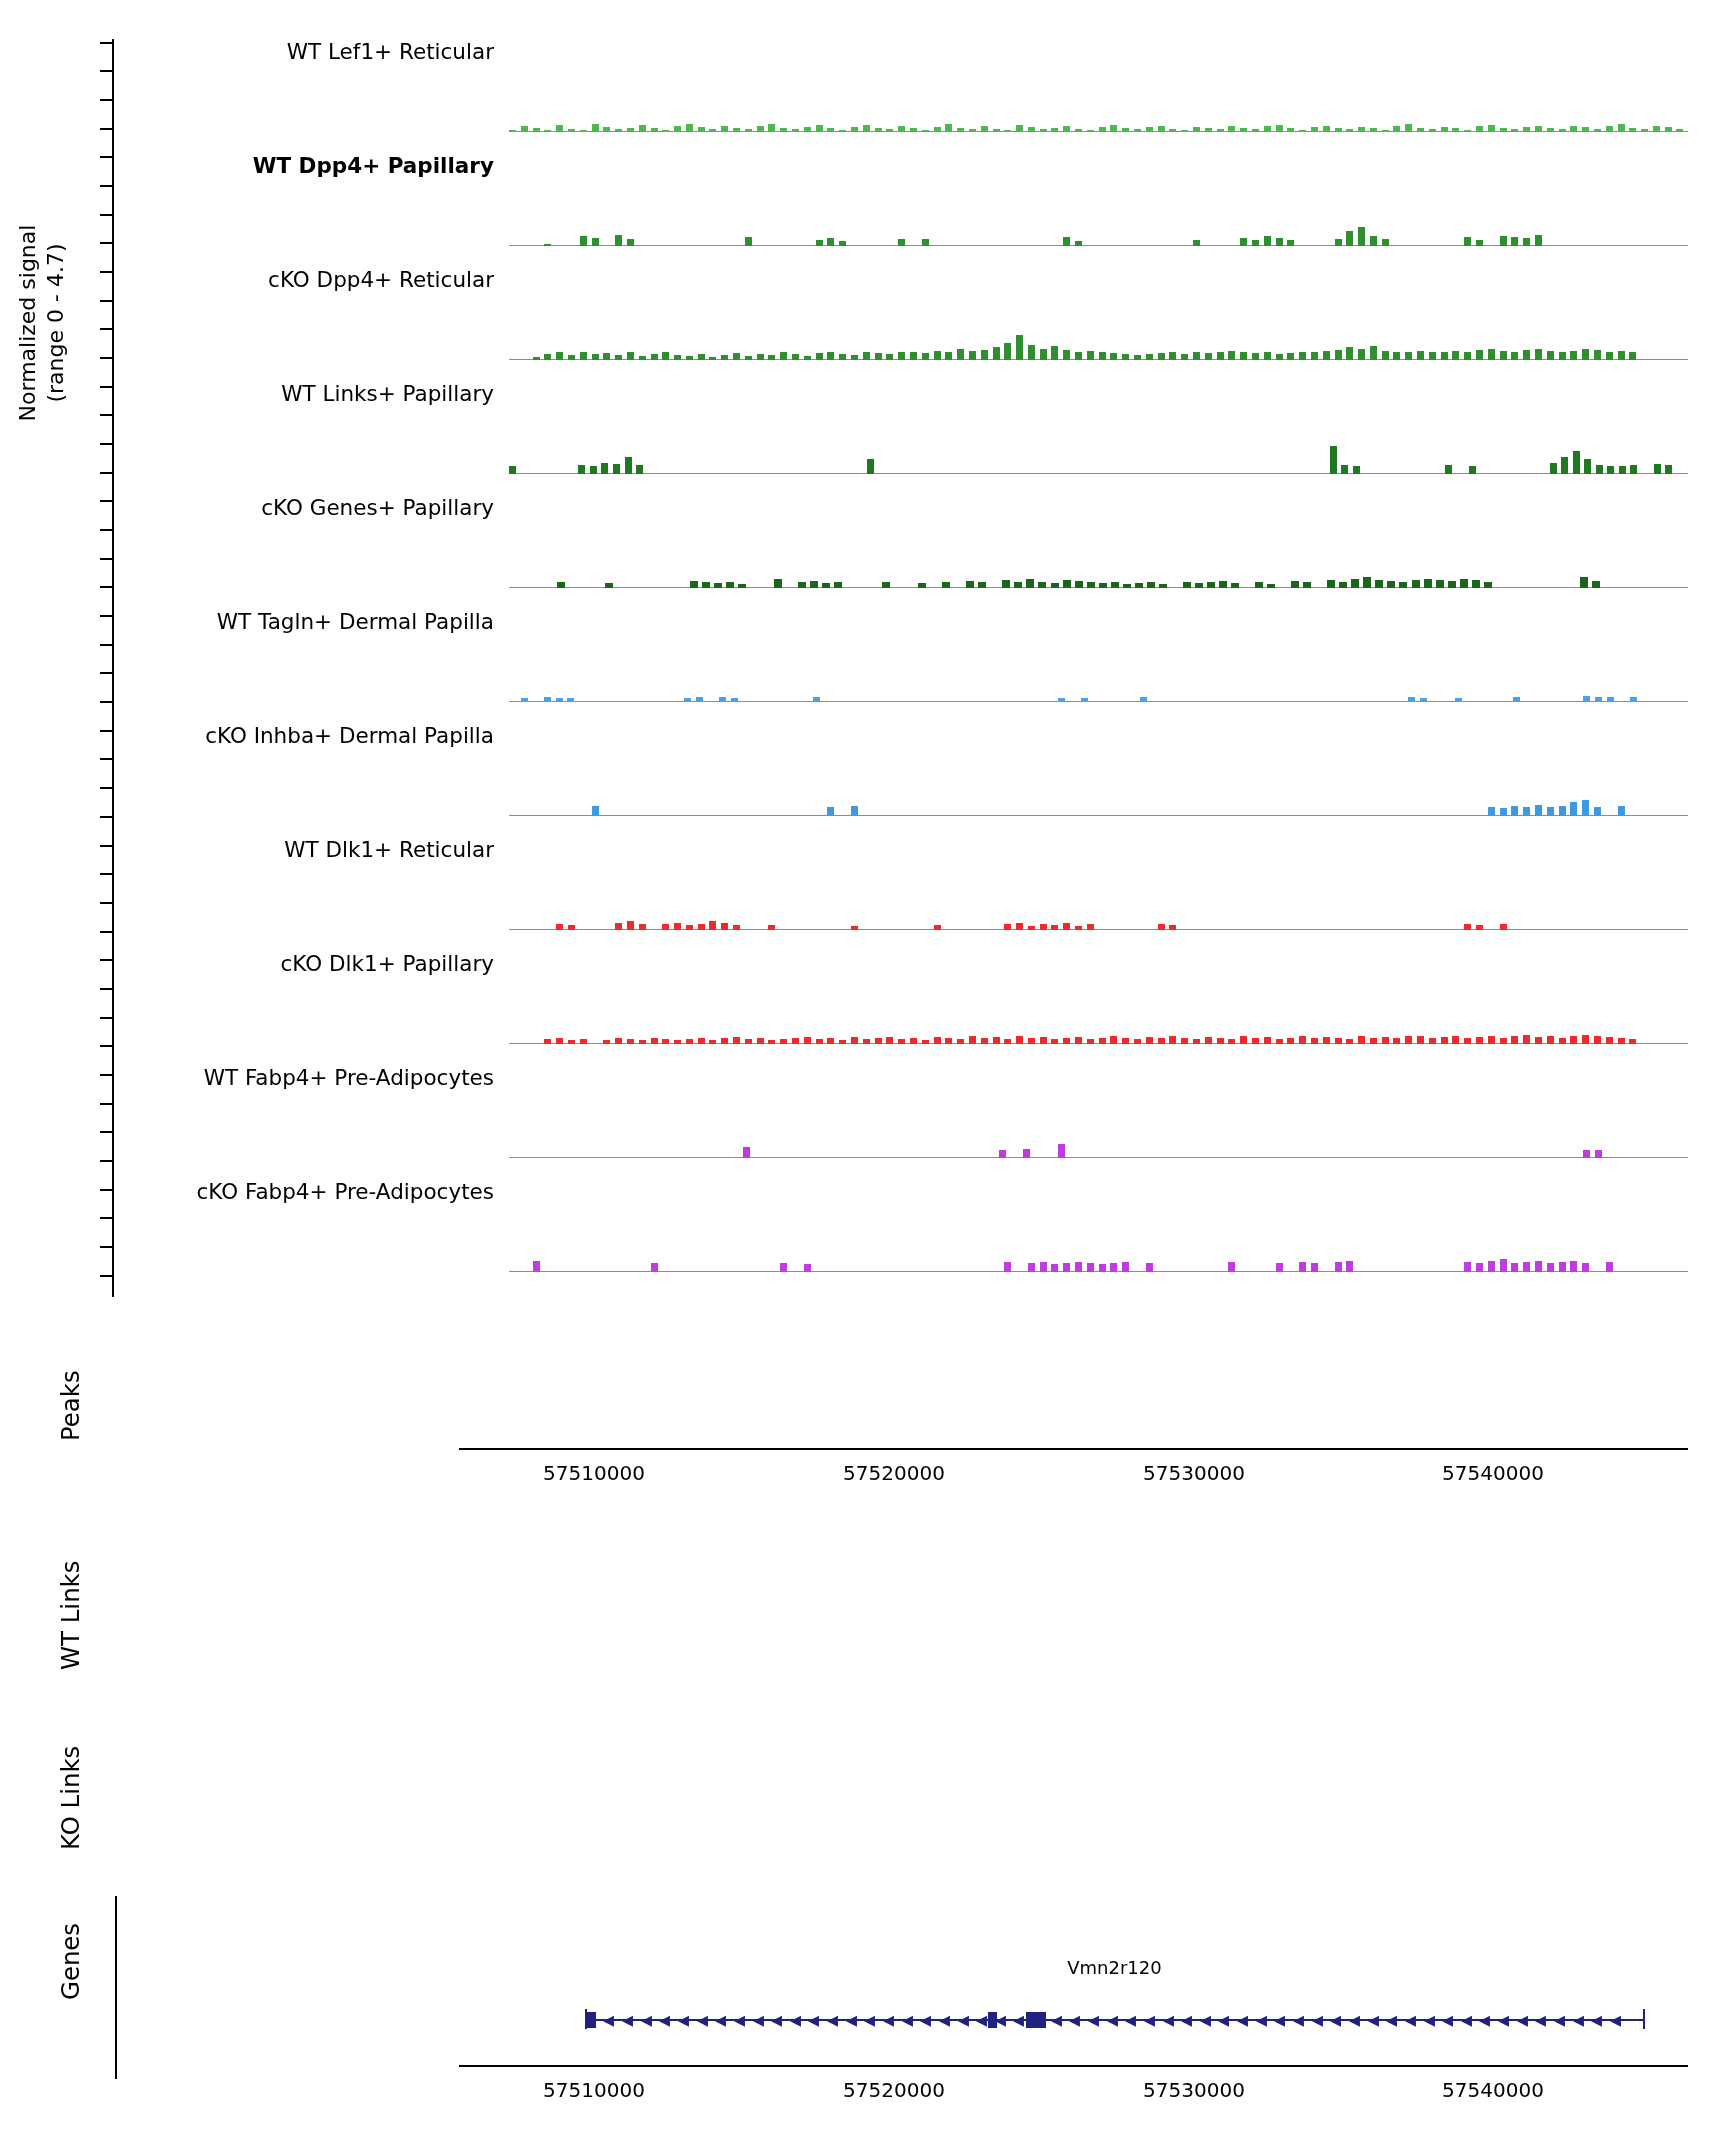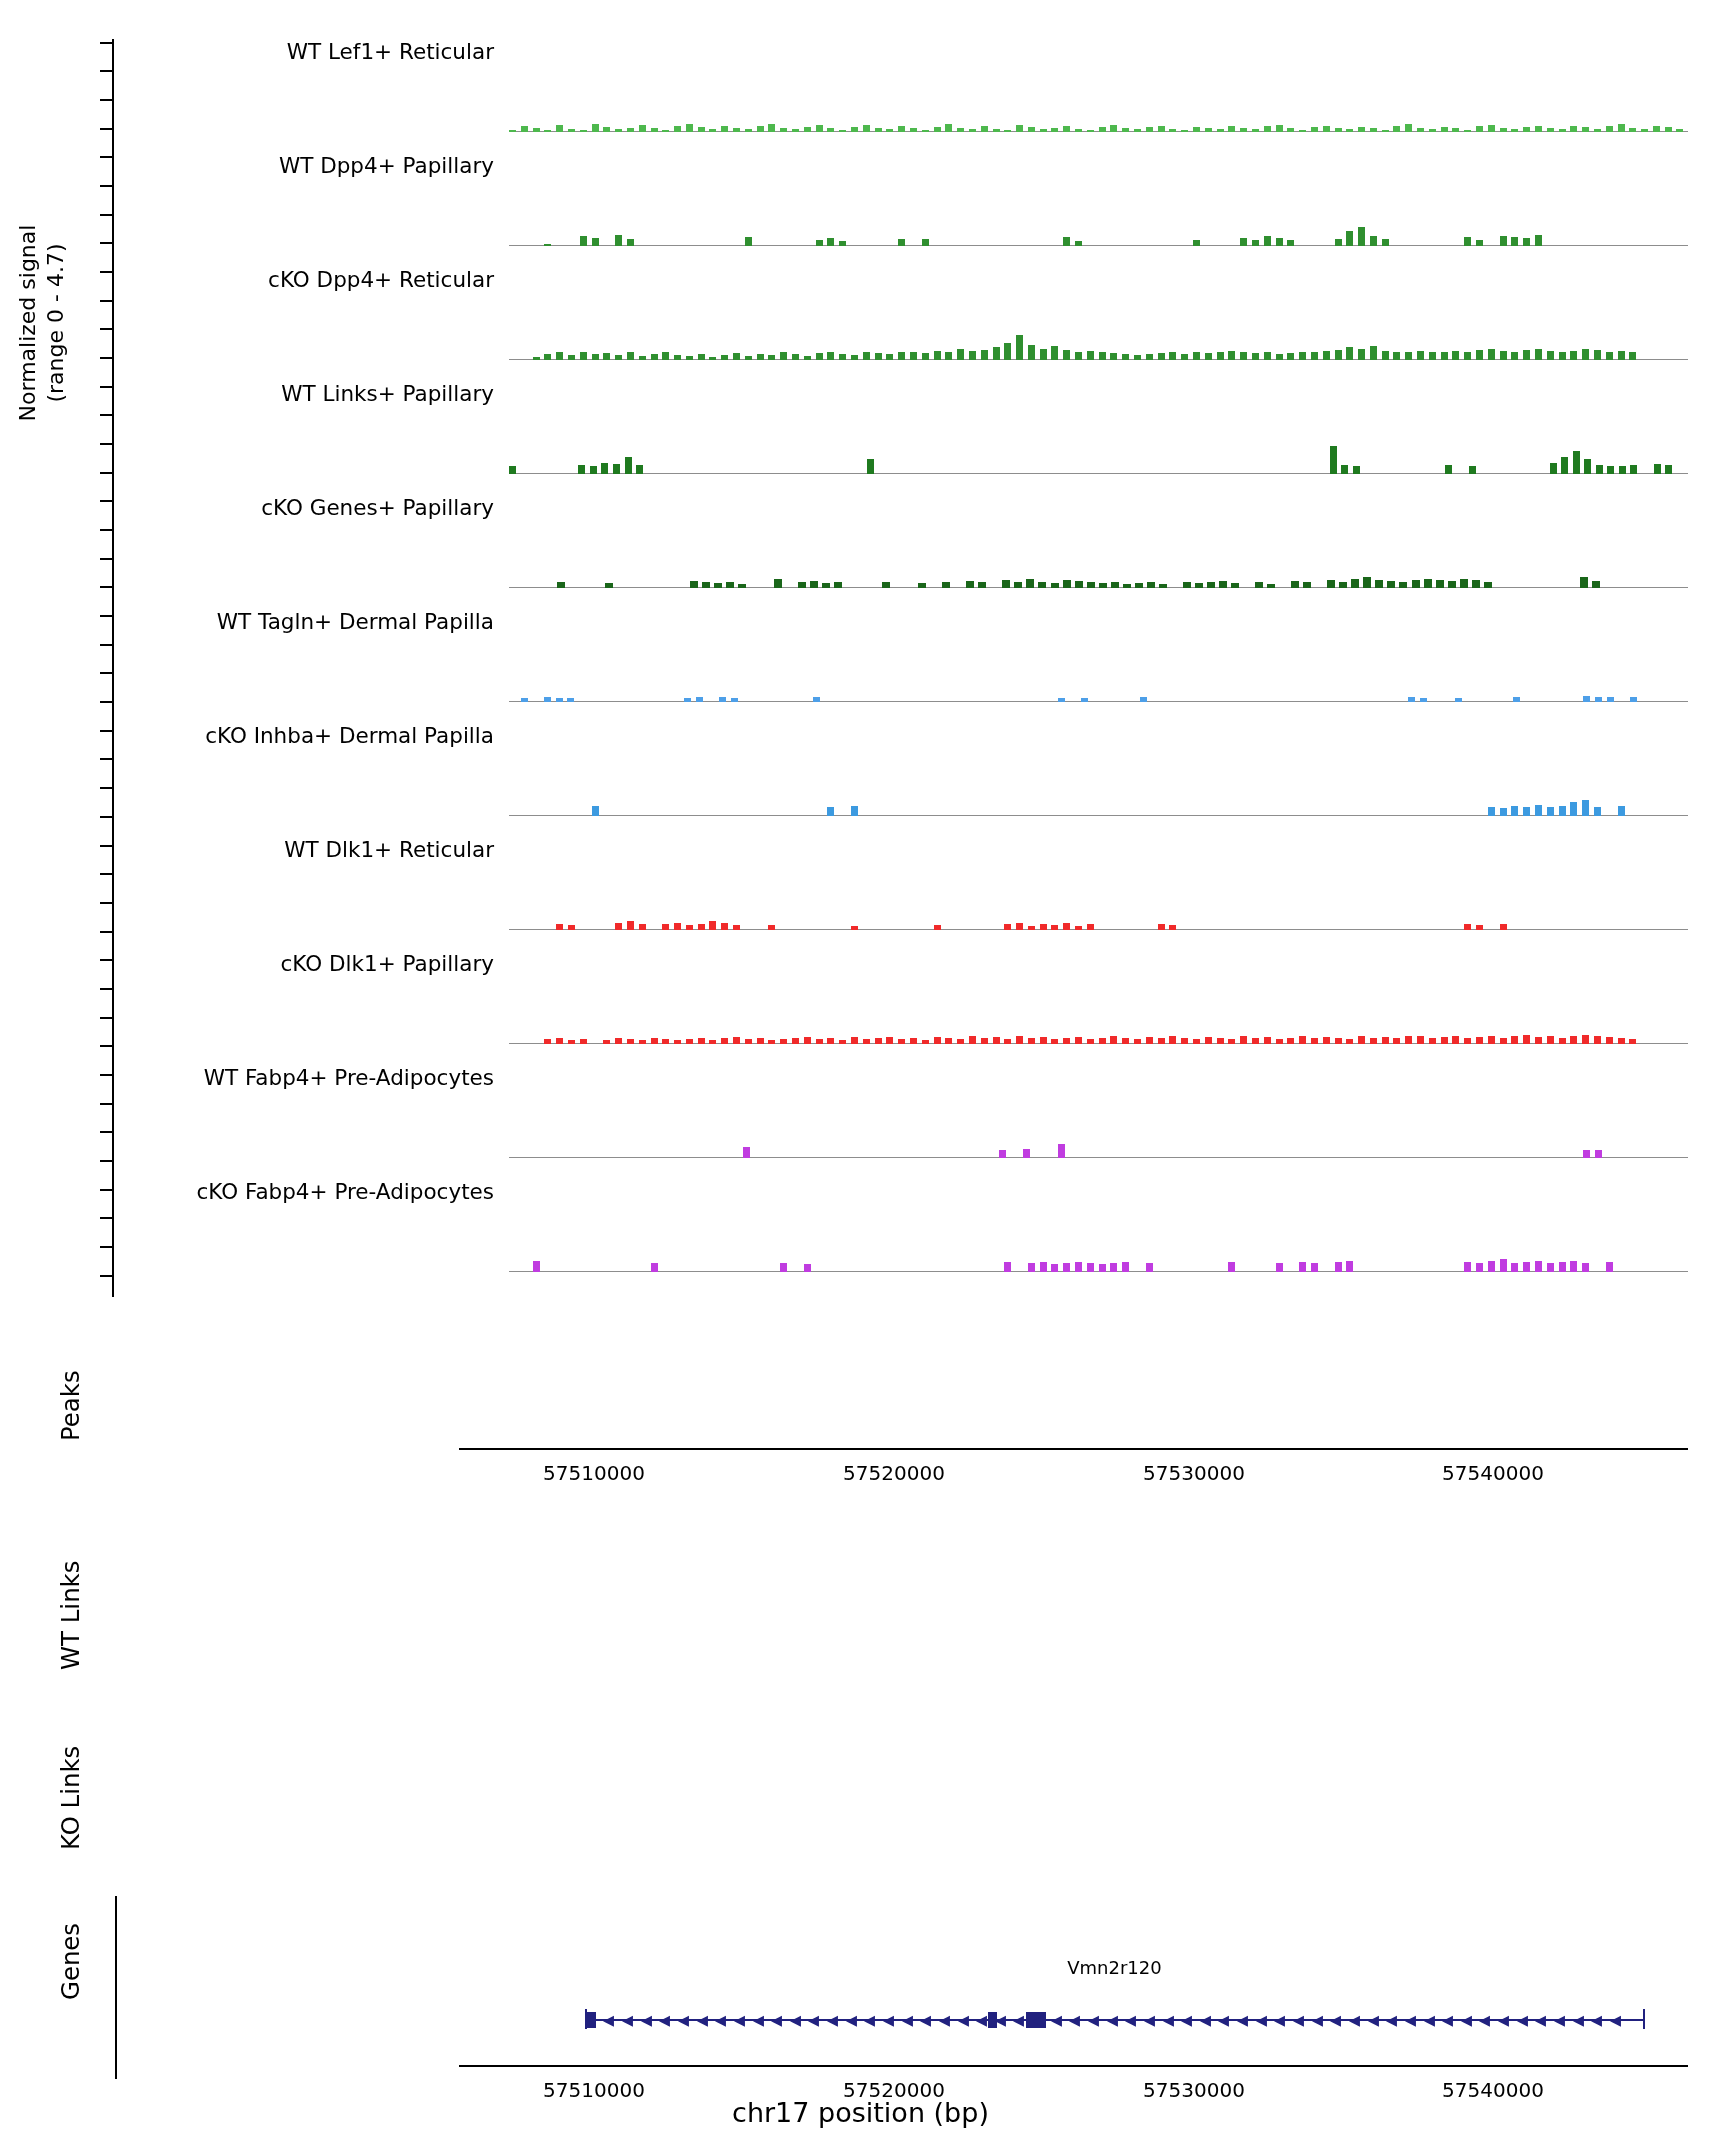--- a/index.html
+++ b/index.html
@@ -305,21 +305,21 @@
           <div class="bar" style="left: 1097px; width: 7.3px; height: 6.4px; background: rgb(77, 184, 77);"></div>
           <div class="bar" style="left: 1109px; width: 7.3px; height: 7.6px; background: rgb(77, 184, 77);"></div>
           <div class="bar" style="left: 1120px; width: 7.3px; height: 4.2px; background: rgb(77, 184, 77);"></div>
           <div class="bar" style="left: 1132px; width: 7.3px; height: 2.8px; background: rgb(77, 184, 77);"></div>
           <div class="bar" style="left: 1144px; width: 7.3px; height: 5.7px; background: rgb(77, 184, 77);"></div>
           <div class="bar" style="left: 1156px; width: 7.3px; height: 4.7px; background: rgb(77, 184, 77);"></div>
           <div class="bar" style="left: 1167px; width: 7.3px; height: 2.6px; background: rgb(77, 184, 77);"></div>
         </div>
       </div>
       <div class="track-row" style="top: 153px; height: 93px;">
-        <div class="track-label" style="width: 401px; left: 93px; right: auto; top: 0px;">WT Dpp4+ Papillary</div>
+        <div class="track-label" style="width: 401px; left: 93px; right: auto; top: 0px; font-weight: bold;">WT Dpp4+ Papillary</div>
         <div class="track-plot" style="top: 0px; height: 93px;">
           <div class="baseline"></div>
           <div class="bar" style="left: 35px; width: 7.3px; height: 1.9px; background: rgb(47, 143, 47);"></div>
           <div class="bar" style="left: 71px; width: 7.3px; height: 10.4px; background: rgb(47, 143, 47);"></div>
           <div class="bar" style="left: 83px; width: 7.3px; height: 7.6px; background: rgb(47, 143, 47);"></div>
           <div class="bar" style="left: 106px; width: 7.3px; height: 11.3px; background: rgb(47, 143, 47);"></div>
           <div class="bar" style="left: 118px; width: 7.3px; height: 6.6px; background: rgb(47, 143, 47);"></div>
           <div class="bar" style="left: 236px; width: 7.3px; height: 9.5px; background: rgb(47, 143, 47);"></div>
           <div class="bar" style="left: 307px; width: 7.3px; height: 5.7px; background: rgb(47, 143, 47);"></div>
           <div class="bar" style="left: 318px; width: 7.3px; height: 7.6px; background: rgb(47, 143, 47);"></div>
@@ -850,16 +850,15 @@
       <div class="gene-arrow" style="left: 1479px; top: 2013px;">◀</div>
       <div class="gene-arrow" style="left: 1498px; top: 2013px;">◀</div>
       <div class="gene-arrow" style="left: 1517px; top: 2013px;">◀</div>
       <div class="gene-arrow" style="left: 1535px; top: 2013px;">◀</div>
       <div class="gene-arrow" style="left: 1554px; top: 2013px;">◀</div>
       <div class="gene-arrow" style="left: 1573px; top: 2013px;">◀</div>
       <div class="gene-arrow" style="left: 1591px; top: 2013px;">◀</div>
       <div class="gene-arrow" style="left: 1610px; top: 2013px;">◀</div>
     </div>
 
-  <div class="x-axis-title" style="top:2097px;">chr17 position (bp)</div>
 
 </div>
 
 
 </body></html>

